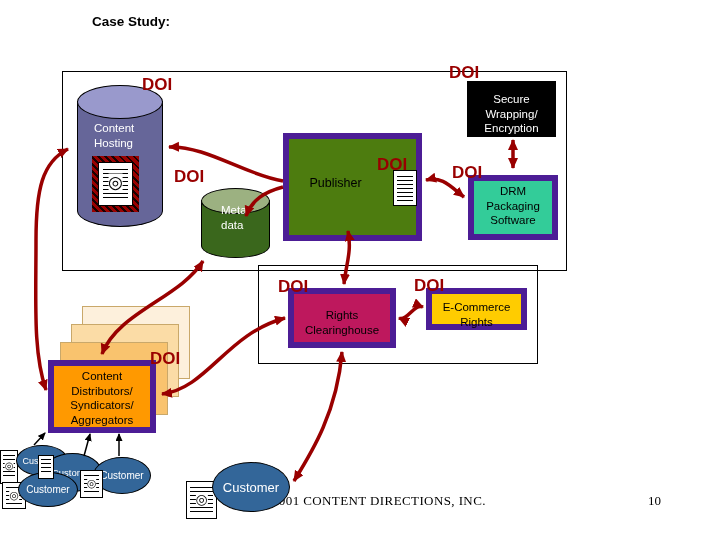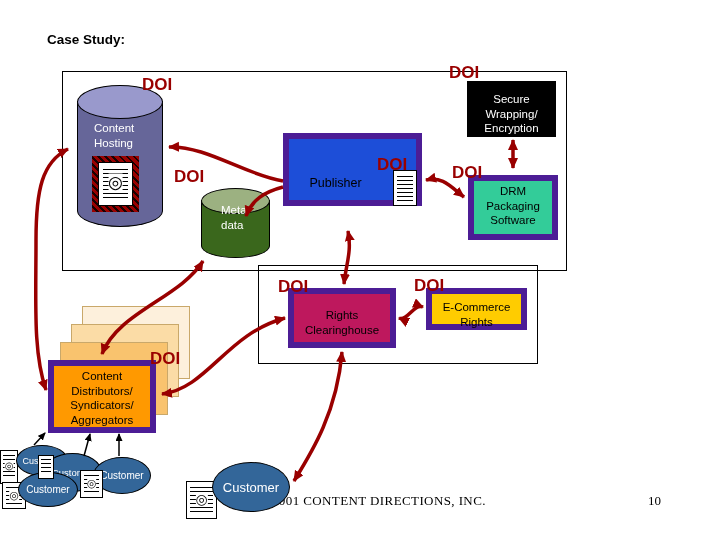--- a/index.html
+++ b/index.html
@@ -28,21 +28,21 @@
         display:flex;align-items:center;justify-content:center;box-sizing:border-box;}
   .doi{color:#990000;font-weight:bold;font-size:17px;z-index:60;}
   .arrows{position:absolute;inset:0;z-index:50;pointer-events:none;}
   .serif{font-family:"Liberation Serif",serif;color:#000;}
 </style>
 </head>
 <body>
 
 <div class="slide">
 
-  <div class="abs title" style="top:33px;">Case Study:</div>
+  <div class="abs title" style="top:15px;margin-left:45px;">Case Study:</div>
 
   <div class="abs frame" style="left:62px;top:71px;width:503px;height:198px;"></div>
   <div class="abs frame" style="left:258px;top:265px;width:278px;height:97px;"></div>
 
   <div class="abs" style="left:77px;top:85px;width:86px;height:142px;">
     <div class="cyl-body" style="top:16px;background:#666699;border-radius:0 0 50% 50% / 0 0 16px 16px;"></div>
     <div class="cyl-top" style="height:32px;background:#9999CC;"></div>
     <div class="abs pre" style="left:17px;top:36px;color:#fff;font-size:11.5px;line-height:15px;">Content
 Hosting</div>
     <div class="abs checker" style="left:15px;top:71px;width:47px;height:56px;">
@@ -53,21 +53,21 @@
     </div>
   </div>
 
   <div class="abs" style="left:173px;top:188px;width:69px;height:70px;margin-left:28px;">
     <div class="cyl-body" style="top:12px;background:#3A671C;border-radius:0 0 50% 50% / 0 0 12px 12px;"></div>
     <div class="cyl-top" style="height:24px;background:#9CB181;"></div>
     <div class="abs pre" style="left:20px;top:15px;color:#fff;font-size:11.5px;line-height:15px;">Meta-
 data</div>
   </div>
 
-  <div class="abs nodebox" style="left:283px;top:133px;width:139px;height:73px;background:#1d4ed8;">
+  <div class="abs nodebox" style="left:283px;top:133px;width:139px;height:108px;background:#4d7c0f;">
     <div class="abs" style="left:0;right:34px;top:37px;font-size:12.5px;">Publisher</div>
     <div class="abs doc" style="left:104px;top:31px;width:24px;height:36px;">
       <span class="doc-lines"></span>
     </div>
   </div>
 
   <div class="abs nodebox pre" style="left:467px;top:81px;width:89px;height:56px;background:#000;color:#fff;border-color:#000;padding-top:5px;">Secure
 Wrapping/
 Encryption</div>
 

